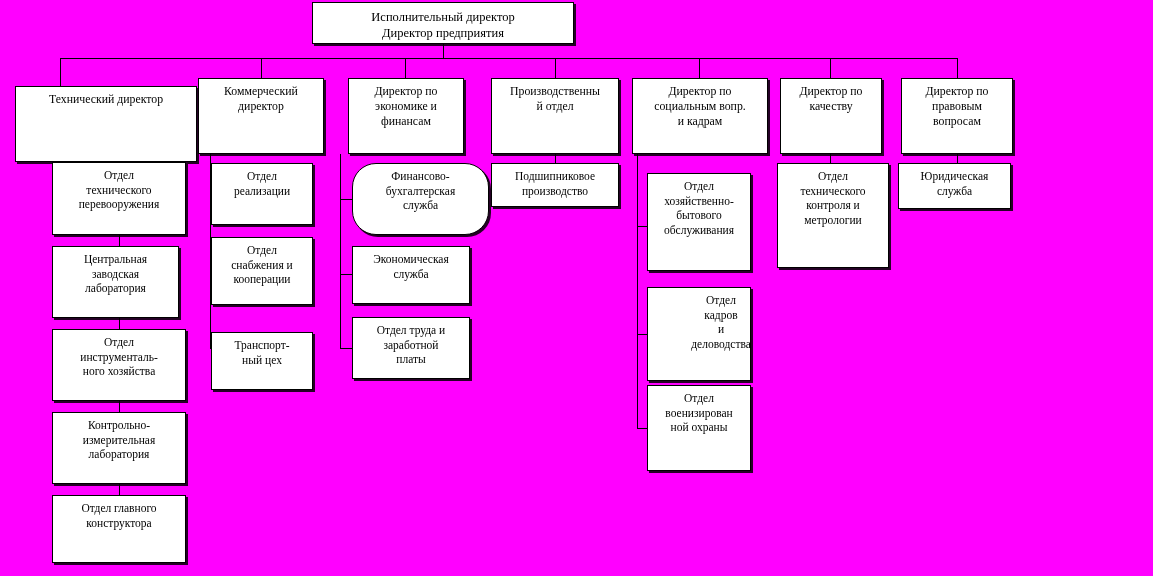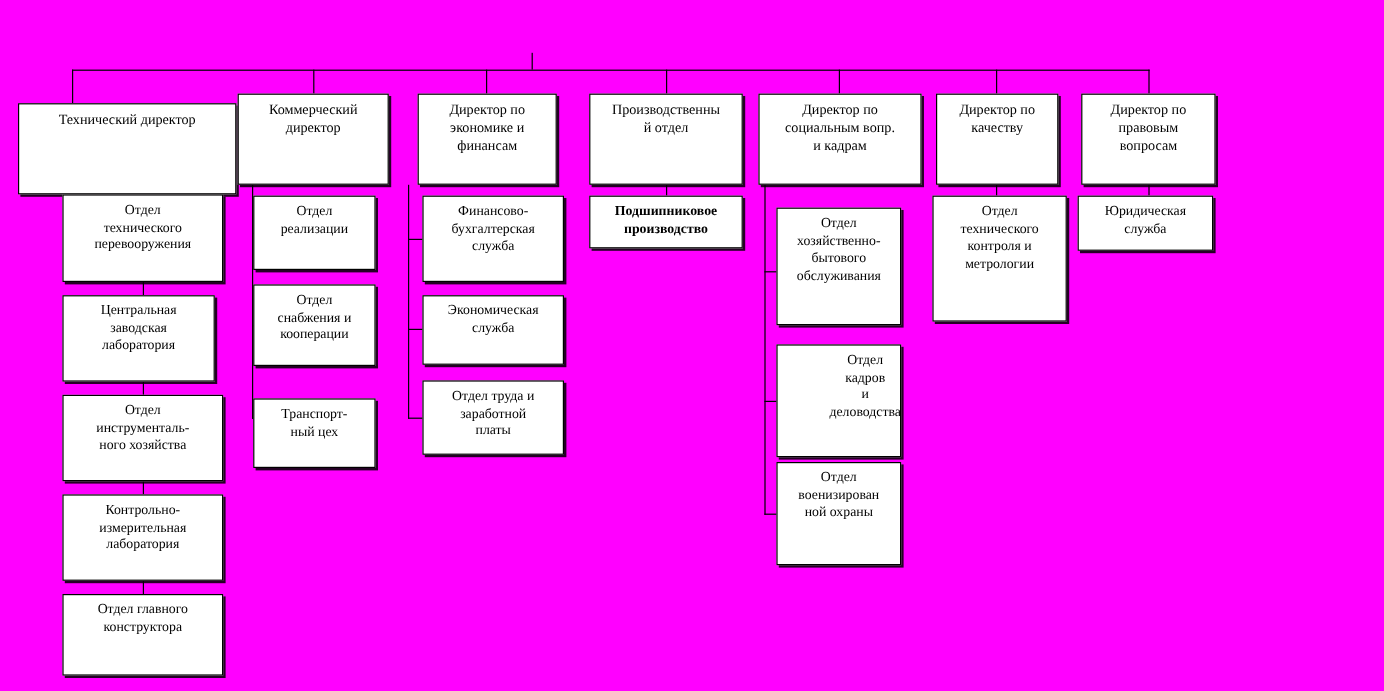--- a/index.html
+++ b/index.html
@@ -50,20 +50,22 @@
     z-index: 1;
   }
   .line.v { width: 1px; }
   .line.h { height: 1px; }
 </style>
 </head>
 <body>
 
 <div id="chart">
 
+  <div class="node root" style="left:312px; top:2px; width:262px; height:42px;">Исполнительный директор
+Директор предприятия</div>
 
   <div class="line v" style="left:443px; top:44px; height:14px;"></div>
 
   <div class="line h" style="left:60px; top:58px; width:898px;"></div>
 
   <div class="line v" style="left:60px; top:58px; height:28px;"></div>
   <div class="line v" style="left:261px; top:58px; height:20px;"></div>
   <div class="line v" style="left:405px; top:58px; height:20px;"></div>
   <div class="line v" style="left:555px; top:58px; height:20px;"></div>
   <div class="line v" style="left:699px; top:58px; height:20px;"></div>
@@ -113,33 +115,33 @@
 
   <div class="node lvl2" style="left:348px; top:78px; width:116px; height:76px;">Директор по
 экономике и
 финансам</div>
 
   <div class="line v" style="left:340px; top:154px; height:195px;"></div>
   <div class="line h" style="left:340px; top:199px; width:13px;"></div>
   <div class="line h" style="left:340px; top:274px; width:13px;"></div>
   <div class="line h" style="left:340px; top:348px; width:13px;"></div>
 
-  <div class="node" style="left:352px; top:163px; width:118px; height:72px;">Финансово-
+  <div class="node" style="left:352px; top:163px; width:137px; height:72px;border-radius:24px;">Финансово-
 бухгалтерская
 служба</div>
   <div class="node" style="left:352px; top:246px; width:118px; height:58px;text-align:center;">Экономическая
 служба</div>
   <div class="node lvl2" style="left:491px; top:78px; width:128px; height:76px;">Производственны
 й отдел</div>
 
   <div class="node" style="left:352px; top:317px; width:118px; height:62px;">Отдел труда и
 заработной
 платы</div>
   <div class="line v" style="left:555px; top:154px; height:9px;"></div>
-  <div class="node" style="left:491px; top:163px; width:128px; height:44px;font-weight:bold;">Подшипниковое
+  <div class="node" style="left:491px; top:163px; width:128px; height:44px;">Подшипниковое
 производство</div>
 
   <div class="node lvl2" style="left:632px; top:78px; width:136px; height:76px;">Директор по
 социальным вопр.
 и кадрам</div>
 
   <div class="line v" style="left:637px; top:154px; height:275px;"></div>
   <div class="line h" style="left:637px; top:226px; width:12px;"></div>
   <div class="line h" style="left:637px; top:334px; width:12px;"></div>
   <div class="line h" style="left:637px; top:428px; width:12px;"></div>

